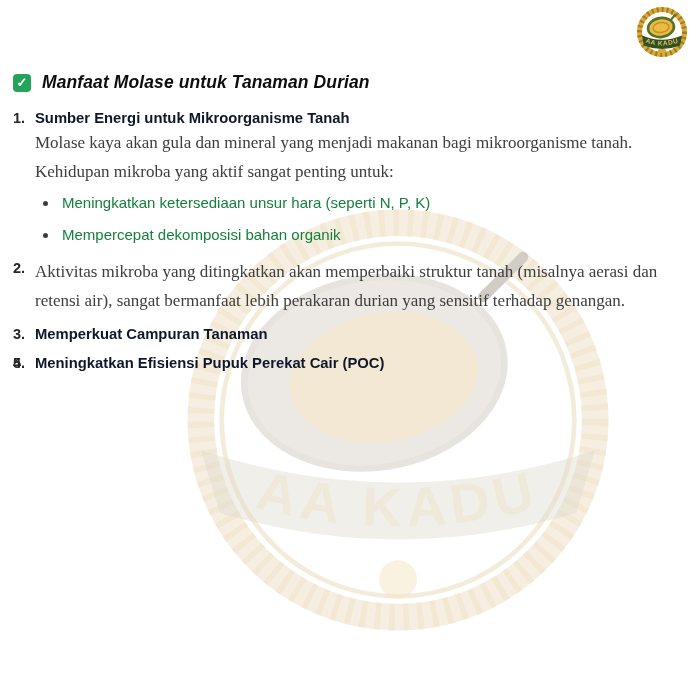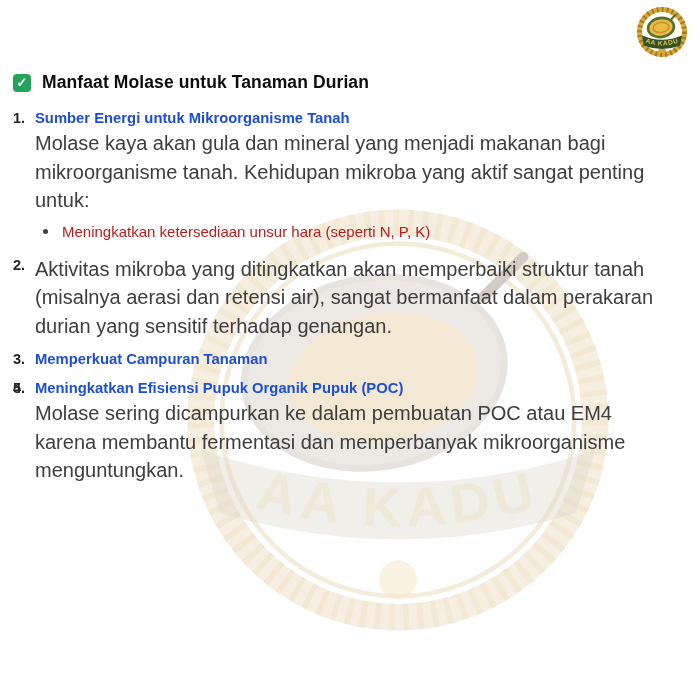--- a/index.html
+++ b/index.html
@@ -33,38 +33,39 @@
     border-radius:4px;
     background:#22a55b;
     color:#ffffff;
     font-size:13px; font-weight:bold;
     display:flex; align-items:center; justify-content:center;
     line-height:1;
   }
   .heading {
     font-size:17.5px; font-weight:bold; color:#0d0d0d;
     letter-spacing:0.1px;
+    font-style:italic;
   }
   ol.items { list-style:none; margin:0; padding:0; }
   .item { position:relative; padding-left:22px; margin-bottom:9px; }
   .item-num {
     position:absolute; left:0; top:0;
     font-size:14.5px; font-weight:bold; color:#262626; line-height:20px;
   }
   .item-title {
-    font-size:14.8px; font-weight:bold; color:#1d4ed8;
+    font-size:14.8px; font-weight:bold; color:#0f172a;
     line-height:20px; margin-bottom:1px;
   }
   .item-body {
-    font-size:20px; color:#3d3d3d; line-height:28.5px;
+    font-size:17px; color:#3d3d3d; line-height:28.5px;font-family:Liberation Serif, serif;
   }
   ul.bullets { list-style:none; margin:3px 0 2px 0; padding:0; }
   .bullet {
     position:relative; padding-left:27px;
-    font-size:15px; color:#b91c1c; line-height:28px;
+    font-size:15px; color:#15803d; line-height:28px;
     margin-bottom:4px;
   }
   .bullet-dot {
     position:absolute; left:8px; top:11.5px;
     width:5px; height:5px; border-radius:50%;
     background:#3d3d3d;
   }
 </style>
 </head>
 <body>
@@ -111,37 +112,40 @@
 
     <li class="item">
       <span class="item-num">1.</span>
       <div class="item-title">Sumber Energi untuk Mikroorganisme Tanah</div>
       <div class="item-body">Molase kaya akan gula dan mineral yang menjadi makanan bagi mikroorganisme tanah. Kehidupan mikroba yang aktif sangat penting untuk:</div>
       <ul class="bullets">
         <li class="bullet">
           <span class="bullet-dot"></span>
           <span>Meningkatkan ketersediaan unsur hara (seperti N, P, K)</span>
         </li>
+        <li class="bullet">
+          <span class="bullet-dot"></span>
+          <span>Mempercepat dekomposisi bahan organik</span>
+        </li>
       </ul>
     </li>
 
     <li class="item">
       <span class="item-num">2.</span>
-      <div class="item-body">Aktivitas mikroba yang ditingkatkan akan memperbaiki struktur tanah (misalnya aerasi dan retensi air), sangat bermanfaat dalam perakaran durian yang sensitif terhadap genangan.</div>
+      <div class="item-body">Aktivitas mikroba yang ditingkatkan akan memperbaiki struktur tanah (misalnya aerasi dan retensi air), sangat bermanfaat lebih perakaran durian yang sensitif terhadap genangan.</div>
     </li>
 
     <li class="item">
       <span class="item-num">3.</span>
       <div class="item-title">Memperkuat Campuran Tanaman</div>
     </li>
 
     <li class="item">
       <span class="item-num">4.</span>
     </li>
 
     <li class="item">
       <span class="item-num">5.</span>
-      <div class="item-title">Meningkatkan Efisiensi Pupuk Organik Pupuk (POC)</div>
-      <div class="item-body">Molase sering dicampurkan ke dalam pembuatan POC atau EM4 karena membantu fermentasi dan memperbanyak mikroorganisme menguntungkan.</div>
+      <div class="item-title">Meningkatkan Efisiensi Pupuk Perekat Cair (POC)</div>
     </li>
 
   </ol>
 </div>
 
 </body></html>

